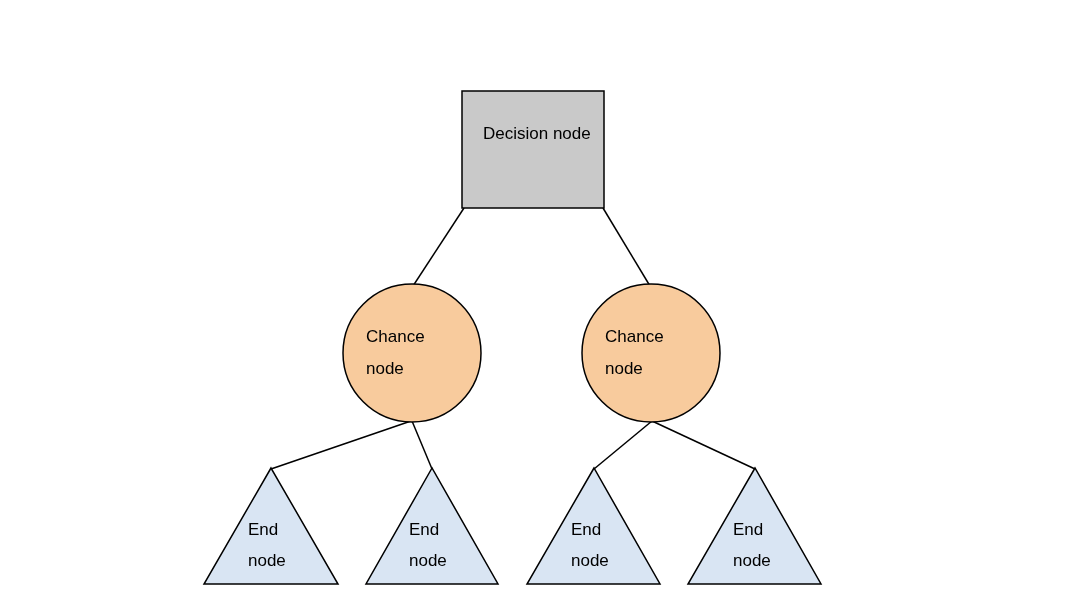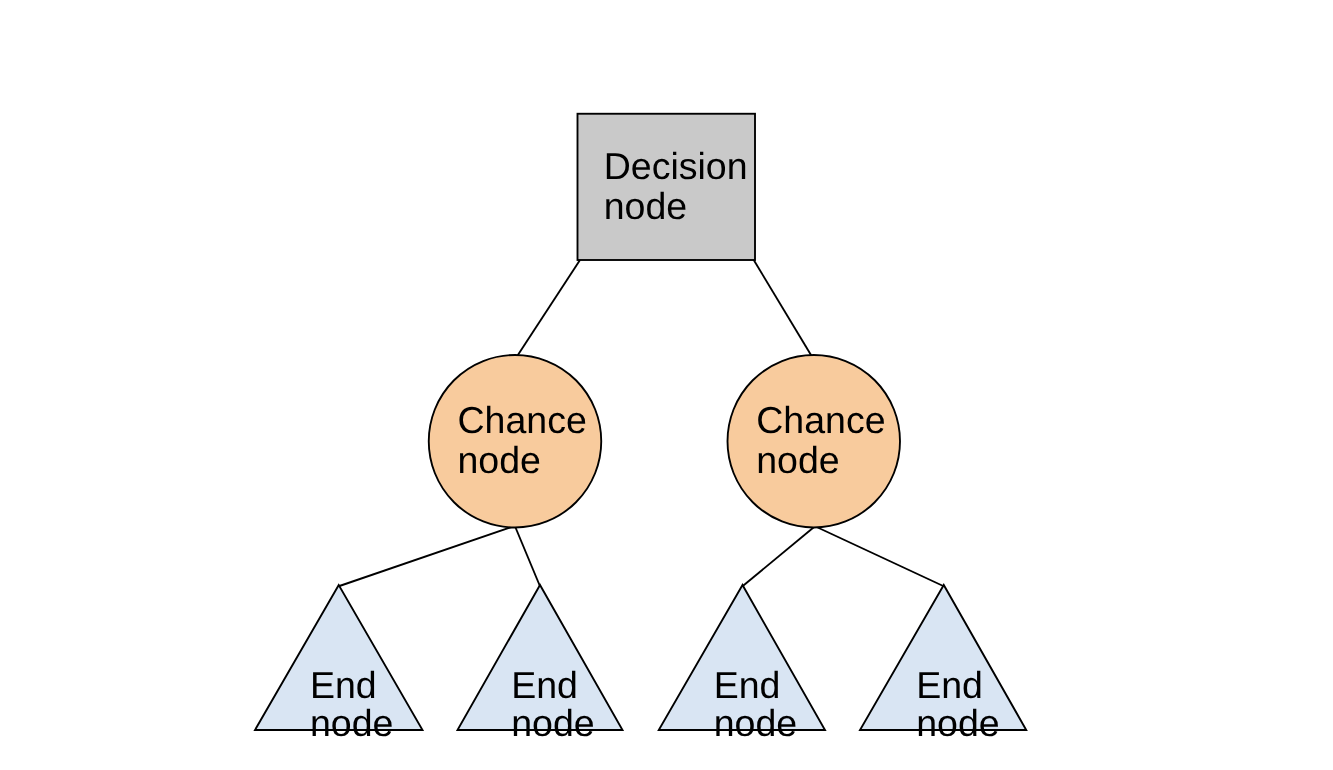--- a/index.html
+++ b/index.html
@@ -23,30 +23,30 @@
   .edge {
     stroke: #000000;
     stroke-width: 1.5;
   }
   .shape {
     stroke: #000000;
     stroke-width: 1.5;
   }
   .node-label {
     position: absolute;
-    font-size: 30px;
+    font-size: 17px;
     line-height: 32px;
     color: #000000;
     white-space: normal;
     text-align: left;
   }
   .label-decision { left: 483px; top: 118px; width: 110px; }
   .label-chance-left  { left: 366px; top: 321px; width: 90px; }
   .label-chance-right { left: 605px; top: 321px; width: 90px; }
-  .label-end { width: 62px; top: 514px; line-height: 31px; margin-top: 19px; }
+  .label-end { width: 62px; top: 514px; line-height: 31px; }
   .label-end-1 { left: 248px; }
   .label-end-2 { left: 409px; }
   .label-end-3 { left: 571px; }
   .label-end-4 { left: 733px; }
 </style>
 </head>
 <body>
 
 <div class="stage">
 

